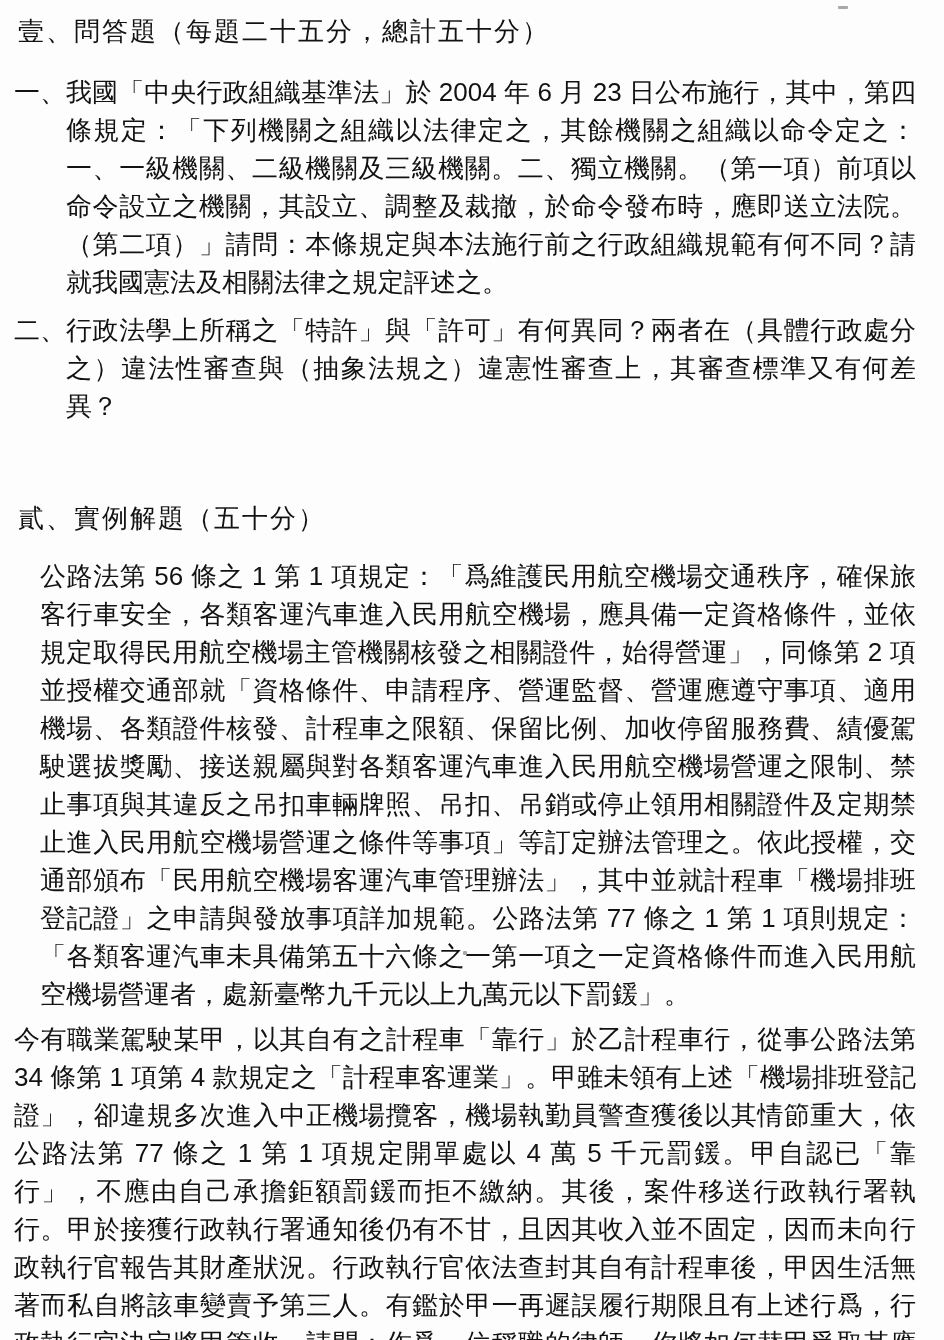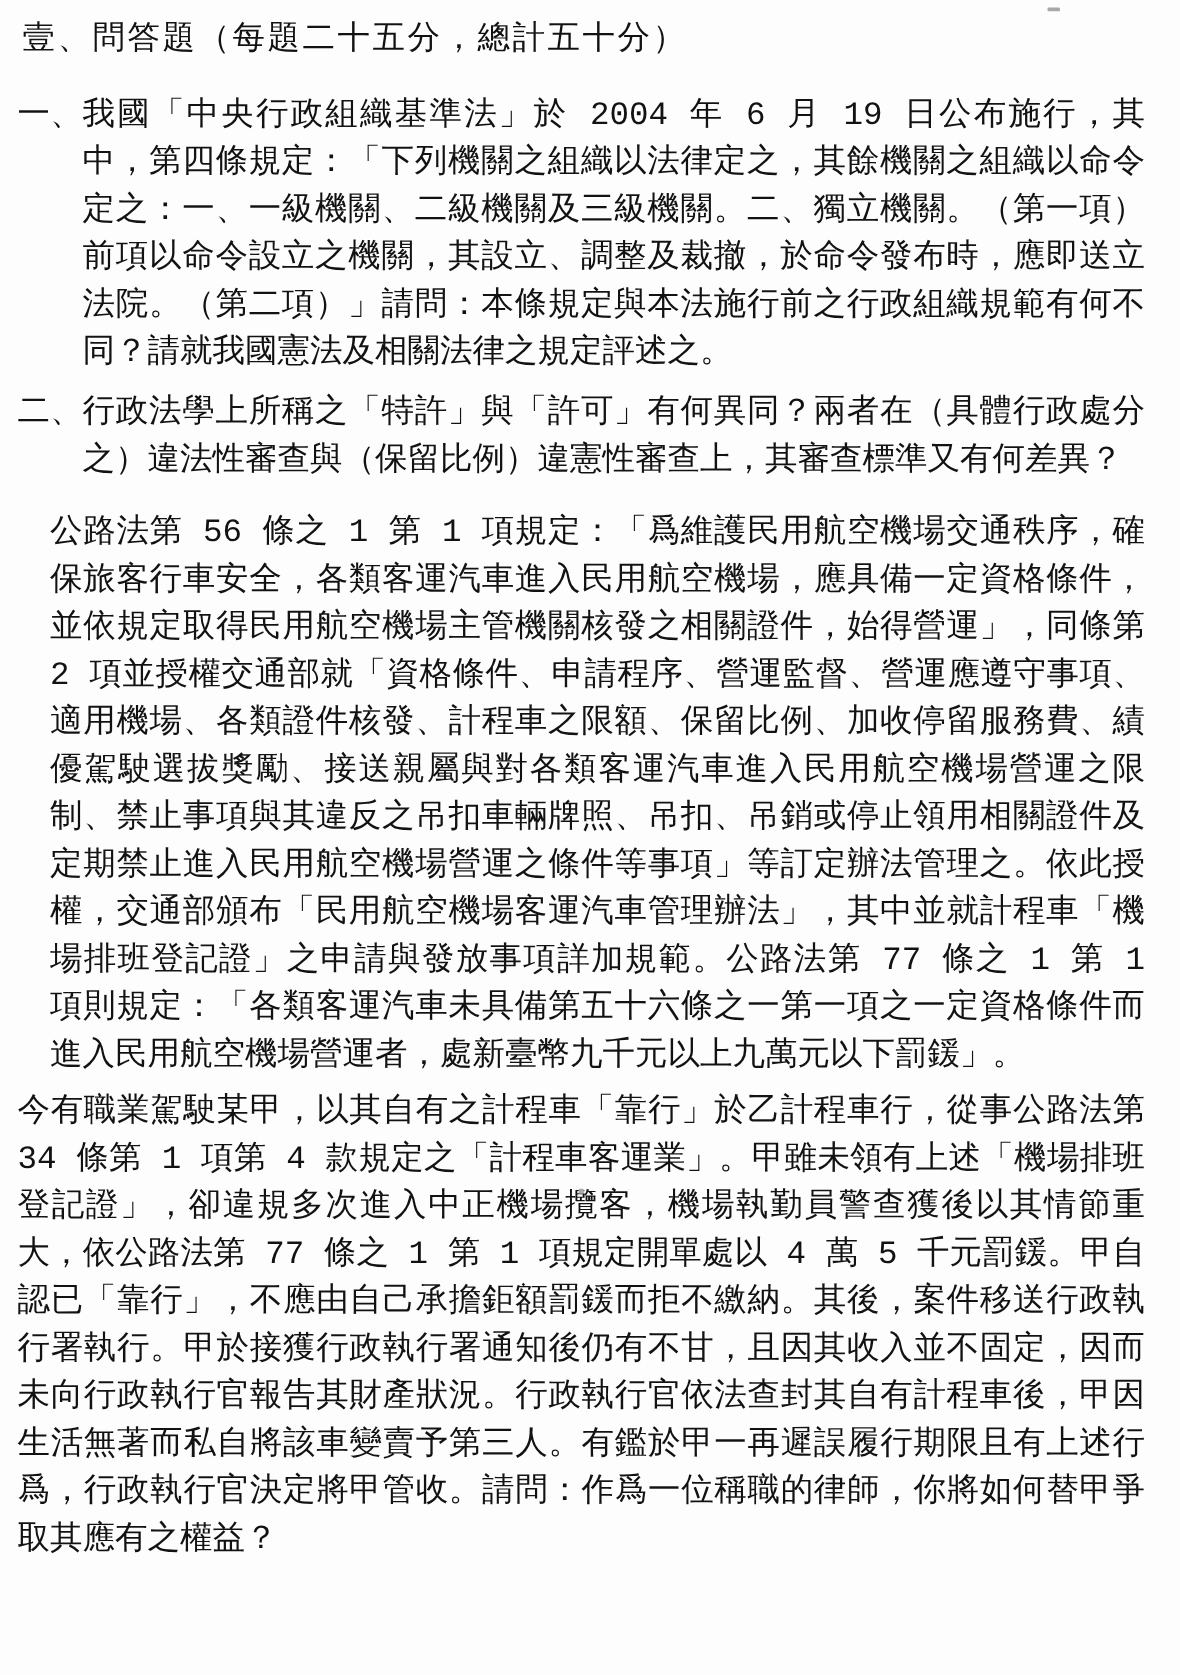--- a/index.html
+++ b/index.html
@@ -7,21 +7,21 @@
     padding: 0;
     background: #ffffff;
   }
   .page {
     position: relative;
     width: 944px;
     height: 1340px;
     box-sizing: border-box;
     background: #fdfdfd;
     color: #121212;
-    font-family: Liberation Mono, monospace;
+    font-family: Liberation Sans, sans-serif;
     font-size: 26px;
     line-height: 38px;
     padding: 12px 28px 0 14px;
     overflow: hidden;
   }
   .section-heading {
     margin-left: 4px;
     white-space: nowrap;
     letter-spacing: 2px;
   }
@@ -69,28 +69,29 @@
 </style>
 </head>
 <body>
 
 <div class="page">
 
   <div class="section-heading heading-1">壹、問答題（每題二十五分，總計五十分）</div>
 
   <div class="question question-1">
     <span class="q-num">一、</span>
-    <div class="q-text">我國「中央行政組織基準法」於 2004 年 6 月 19 日公布施行，其中，第四條規定：「下列機關之組織以法律定之，其餘機關之組織以命令定之：一、一級機關、二級機關及三級機關。二、獨立機關。（第一項）前項以命令設立之機關，其設立、調整及裁撤，於命令發布時，應即送立法院。（第二項）」請問：本條規定與本法施行前之行政組織規範有何不同？請就我國憲法及相關法律之規定評述之。</div>
+    <div class="q-text">我國「中央行政組織基準法」於 2004 年 6 月 23 日公布施行，其中，第四條規定：「下列機關之組織以法律定之，其餘機關之組織以命令定之：一、一級機關、二級機關及三級機關。二、獨立機關。（第一項）前項以命令設立之機關，其設立、調整及裁撤，於命令發布時，應即送立法院。（第二項）」請問：本條規定與本法施行前之行政組織規範有何不同？請就我國憲法及相關法律之規定評述之。</div>
   </div>
 
   <div class="question question-2">
     <span class="q-num">二、</span>
-    <div class="q-text">行政法學上所稱之「特許」與「許可」有何異同？兩者在（具體行政處分之）違法性審查與（保留比例）違憲性審查上，其審查標準又有何差異？</div>
+    <div class="q-text">行政法學上所稱之「特許」與「許可」有何異同？兩者在（具體行政處分之）違法性審查與（抽象法規之）違憲性審查上，其審查標準又有何差異？</div>
   </div>
 
+  <div class="section-heading heading-2">貳、實例解題（五十分）</div>
 
   <p class="para para-1">公路法第 56 條之 1 第 1 項規定：「爲維護民用航空機場交通秩序，確保旅客行車安全，各類客運汽車進入民用航空機場，應具備一定資格條件，並依規定取得民用航空機場主管機關核發之相關證件，始得營運」，同條第 2 項並授權交通部就「資格條件、申請程序、營運監督、營運應遵守事項、適用機場、各類證件核發、計程車之限額、保留比例、加收停留服務費、績優駕駛選拔獎勵、接送親屬與對各類客運汽車進入民用航空機場營運之限制、禁止事項與其違反之吊扣車輛牌照、吊扣、吊銷或停止領用相關證件及定期禁止進入民用航空機場營運之條件等事項」等訂定辦法管理之。依此授權，交通部頒布「民用航空機場客運汽車管理辦法」，其中並就計程車「機場排班登記證」之申請與發放事項詳加規範。公路法第 77 條之 1 第 1 項則規定：「各類客運汽車未具備第五十六條之一第一項之一定資格條件而進入民用航空機場營運者，處新臺幣九千元以上九萬元以下罰鍰」。</p>
 
   <p class="para para-2">今有職業駕駛某甲，以其自有之計程車「靠行」於乙計程車行，從事公路法第 34 條第 1 項第 4 款規定之「計程車客運業」。甲雖未領有上述「機場排班登記證」，卻違規多次進入中正機場攬客，機場執勤員警查獲後以其情節重大，依公路法第 77 條之 1 第 1 項規定開單處以 4 萬 5 千元罰鍰。甲自認已「靠行」，不應由自己承擔鉅額罰鍰而拒不繳納。其後，案件移送行政執行署執行。甲於接獲行政執行署通知後仍有不甘，且因其收入並不固定，因而未向行政執行官報告其財產狀況。行政執行官依法查封其自有計程車後，甲因生活無著而私自將該車變賣予第三人。有鑑於甲一再遲誤履行期限且有上述行爲，行政執行官決定將甲管收。請問：作爲一位稱職的律師，你將如何替甲爭取其應有之權益？</p>
 
   <span class="speck speck-1"></span>
   <span class="speck speck-2"></span>
 
 </div>
 

